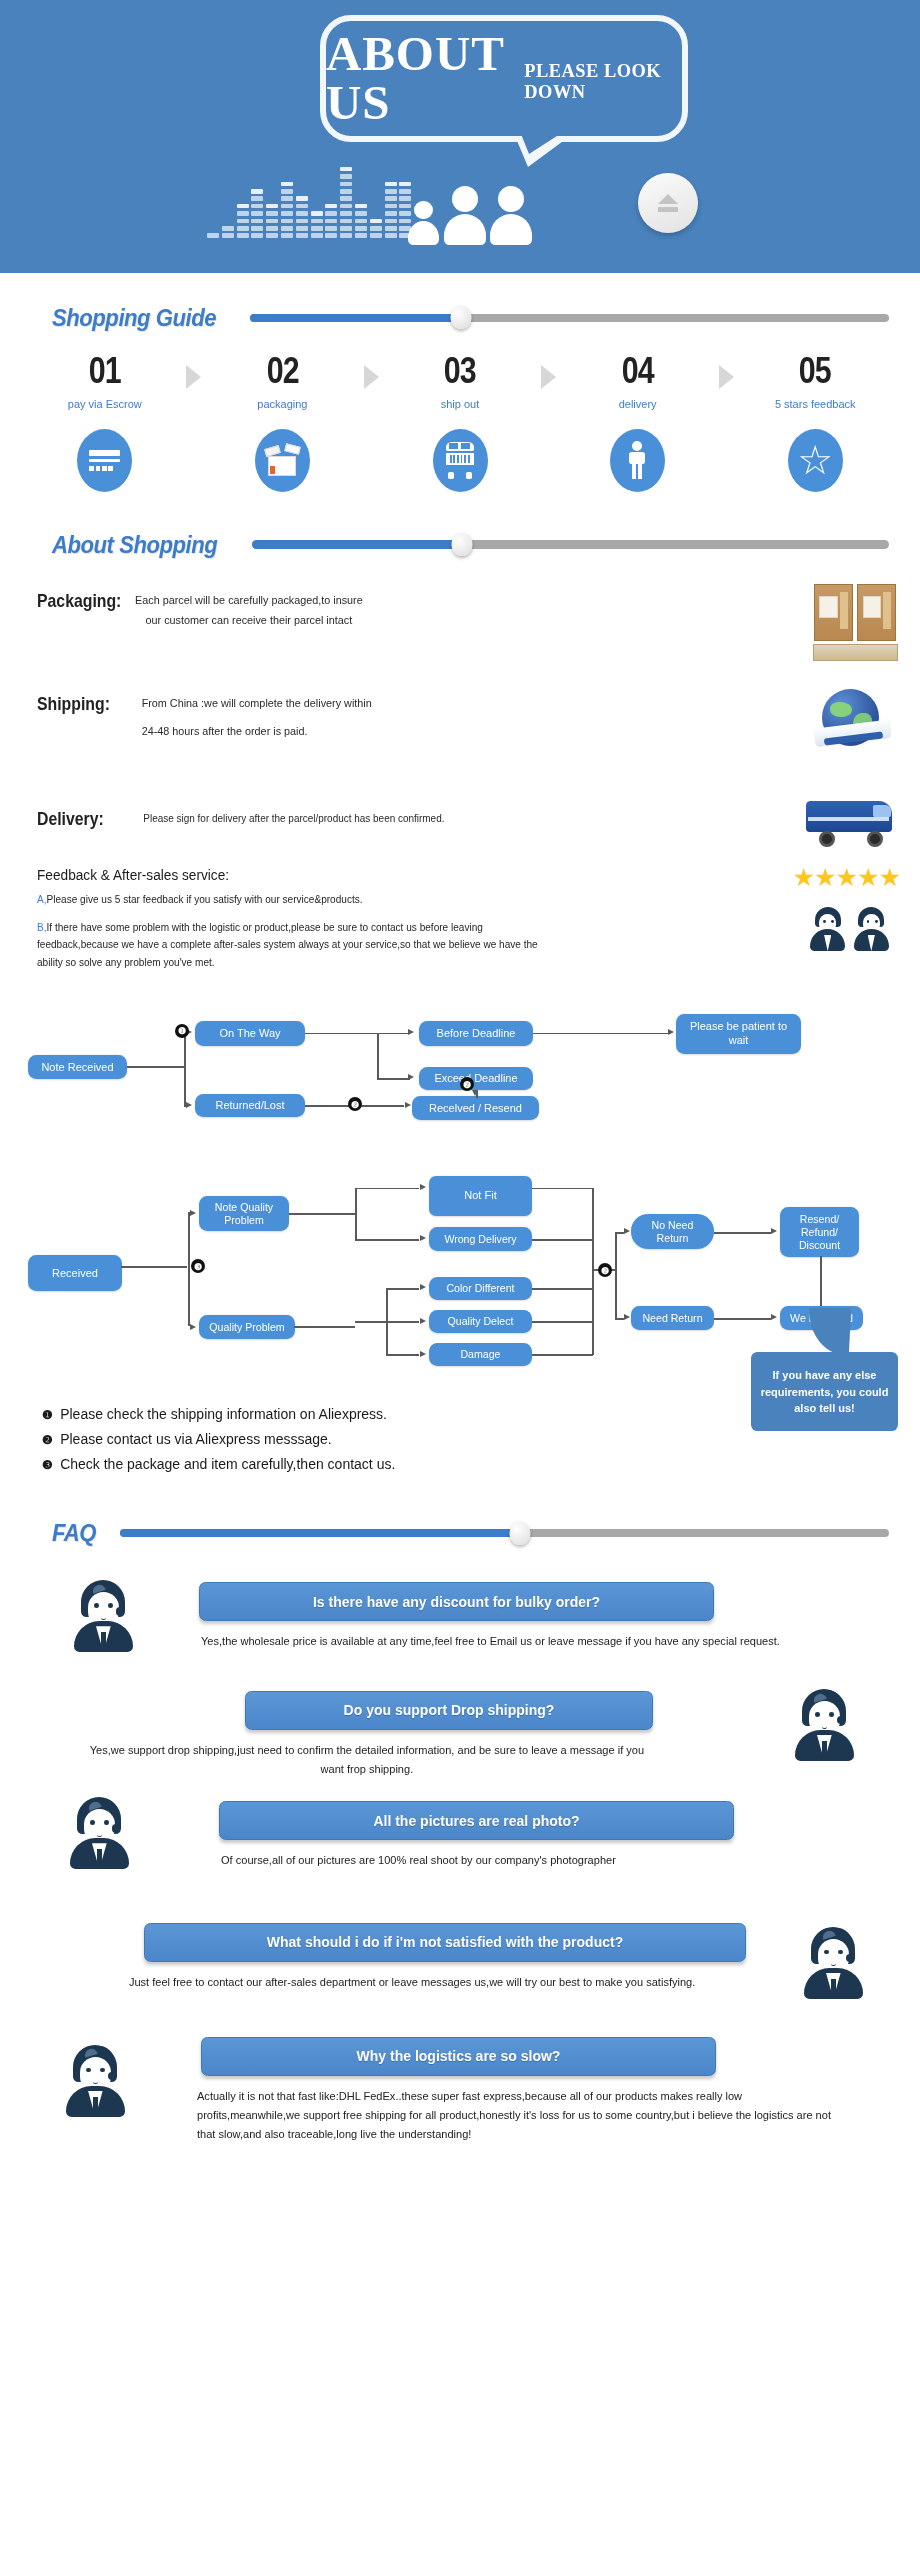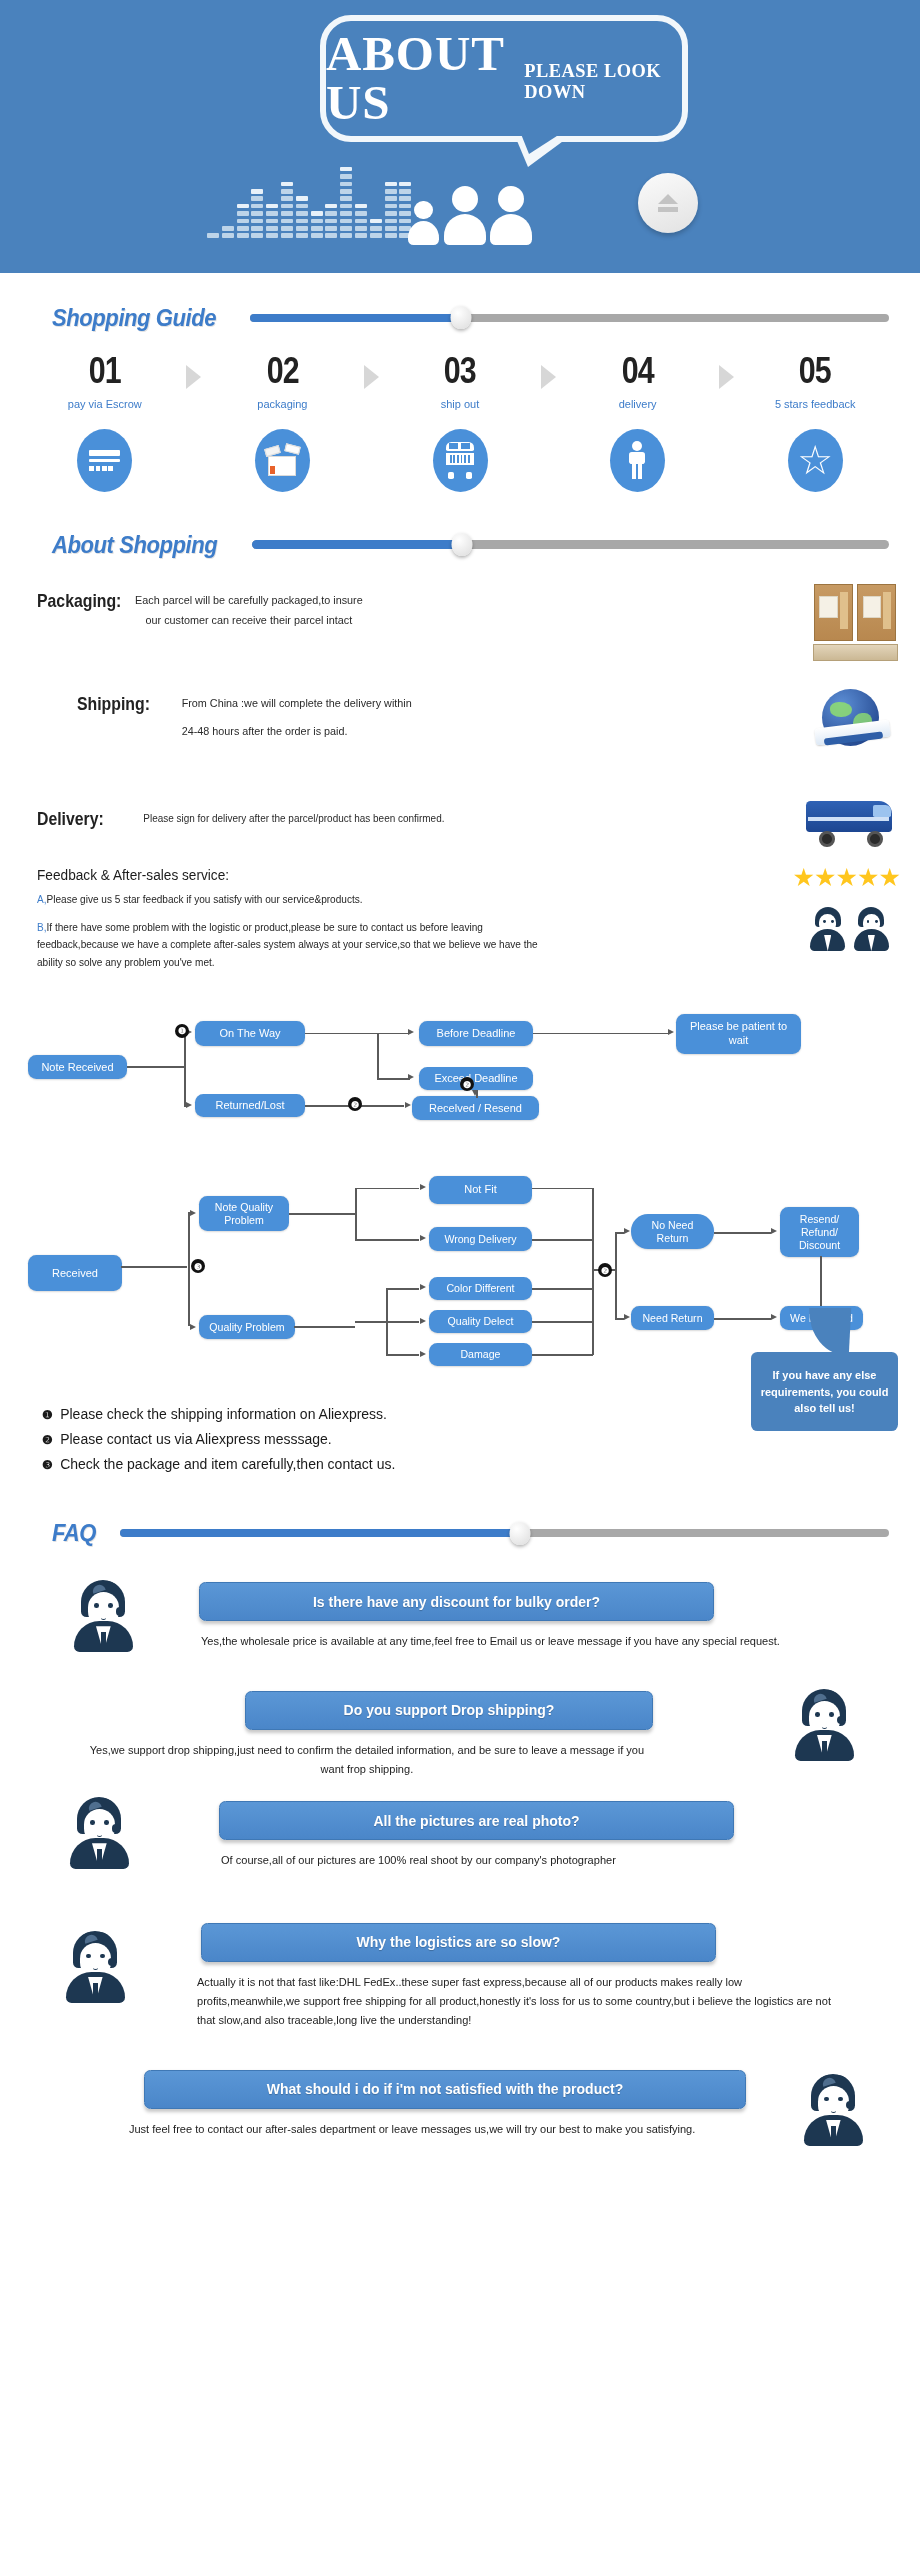--- a/index.html
+++ b/index.html
@@ -659,21 +659,21 @@
           </div>
         <div class="bx r">
             <div class="lbl"></div>
             <div class="sym"></div>
           </div>
         <div class="base"></div>
       </div>
     </div>
   </div>
 
-  <div class="as-row" style="margin-top:26px; min-height:81px;margin-left:40px;">
+  <div class="as-row" style="margin-top:26px; min-height:81px;">
     <div class="as-label">Shipping:</div>
     <div class="as-text" style="padding-left:9.2px;">
       <div>From China :we will complete the delivery within</div>
       <div style="margin-top:8.3px;">24-48 hours after the order is paid.</div>
     </div>
     <div class="as-icon" style="top:-5.5px; right:28px;">
       <div class="globe">
           <div class="ball"></div>
           <div class="band"></div>
           <div class="band2"></div>
@@ -758,21 +758,21 @@
 <div class="flow" style="height:193px; margin-top:37px;">
   <div class="node" style="left:28px; top:85px; width:94px; height:36px;">
     <span>Received</span>
   </div>
   <div class="node" style="left:199px; top:26px; width:90px; height:35px; font-size:10.6px;">
     <span>Note Quality Problem</span>
   </div>
   <div class="node" style="left:199px; top:145px; width:96px; height:24px; font-size:10.6px;">
     <span>Quality Problem</span>
   </div>
-  <div class="node" style="left:429px; top:5.5px; width:103px; height:28px;">Not Fit</div>
+  <div class="node" style="left:429px; top:5.5px; width:103px; height:40px;border-radius:7px;">Not Fit</div>
   <div class="node" style="left:429px; top:57px; width:103px; height:24px; font-size:10.6px;">Wrong Delivery</div>
   <div class="node" style="left:429px; top:107px; width:103px; height:23px; font-size:10.6px;">Color Different</div>
   <div class="node" style="left:429px; top:140px; width:103px; height:23px; font-size:10.6px;">Quality Delect</div>
   <div class="node" style="left:429px; top:173px; width:103px; height:23px; font-size:10.6px;">Damage</div>
   <div class="node" style="left:631px; top:44px; width:83px; height:35px; font-size:10.6px;border-radius:17px;">
     <span>No Need Return</span>
   </div>
   <div class="node" style="left:631px; top:136px; width:83px; height:24px; font-size:10.6px;">Need Return</div>
   <div class="node" style="left:780px; top:37px; width:79px; height:50px; font-size:10.6px;">
     <span>Resend/ Refund/ Discount</span>
@@ -898,49 +898,49 @@
         <div class="mouth"></div>
         <div class="mic"></div>
       <div class="torso"></div>
         <div class="collar"></div>
         <div class="tie"></div>
     </div>
     <div class="faq-q" style="left:219px; top:7.4px; width:515px; height:39px;">All the pictures are real photo?</div>
     <div class="faq-a" style="left:221px; top:57px; width:635px;">Of course,all of our pictures are 100% real shoot by our company's photographer</div>
   </div>
 
+  <div class="faq-item" style="height:114px;">
+    <div class="faq-avatar" style="right:55px; top:24px;">
+      <div class="hair"></div>
+        <div class="hairtop"></div>
+        <div class="streak"></div>
+        <div class="face"></div>
+      <div class="eye1"></div>
+        <div class="eye2"></div>
+        <div class="mouth"></div>
+        <div class="mic"></div>
+      <div class="torso"></div>
+        <div class="collar"></div>
+        <div class="tie"></div>
+    </div>
+    <div class="faq-q" style="left:144px; top:20px; width:602px; height:39px;">What should i do if i'm not satisfied with the product?</div>
+    <div class="faq-a" style="left:103px; top:70px; width:644px; text-align:center;">Just feel free to contact our after-sales department or leave messages us,we will try our best to make you satisfying.</div>
+  </div>
+
   <div class="faq-item" style="height:147px;">
     <div class="faq-avatar" style="left:64px; top:28px;">
       <div class="hair"></div>
         <div class="hairtop"></div>
         <div class="streak"></div>
         <div class="face"></div>
       <div class="eye1"></div>
         <div class="eye2"></div>
         <div class="mouth"></div>
         <div class="mic"></div>
       <div class="torso"></div>
         <div class="collar"></div>
         <div class="tie"></div>
     </div>
     <div class="faq-q" style="left:201px; top:20px; width:515px; height:39px;">Why the logistics are so slow?</div>
     <div class="faq-a" style="left:197px; top:70px; width:662px;">Actually it is not that fast like:DHL FedEx..these super fast express,because all of our products makes really low profits,meanwhile,we support free shipping for all product,honestly it's loss for us to some country,but i believe the logistics are not that slow,and also traceable,long live the understanding!</div>
   </div>
-
-  <div class="faq-item" style="height:114px;">
-    <div class="faq-avatar" style="right:55px; top:24px;">
-      <div class="hair"></div>
-        <div class="hairtop"></div>
-        <div class="streak"></div>
-        <div class="face"></div>
-      <div class="eye1"></div>
-        <div class="eye2"></div>
-        <div class="mouth"></div>
-        <div class="mic"></div>
-      <div class="torso"></div>
-        <div class="collar"></div>
-        <div class="tie"></div>
-    </div>
-    <div class="faq-q" style="left:144px; top:20px; width:602px; height:39px;">What should i do if i'm not satisfied with the product?</div>
-    <div class="faq-a" style="left:103px; top:70px; width:644px; text-align:center;">Just feel free to contact our after-sales department or leave messages us,we will try our best to make you satisfying.</div>
-  </div>
 </div>
 
 
 </body></html>

